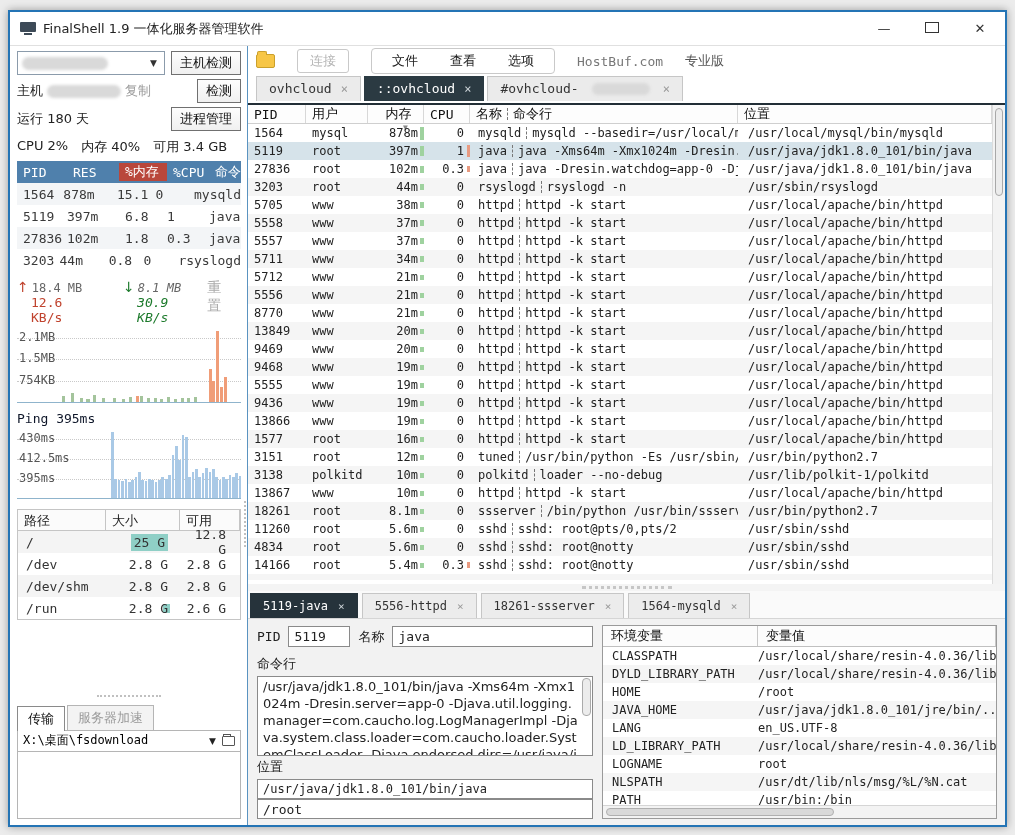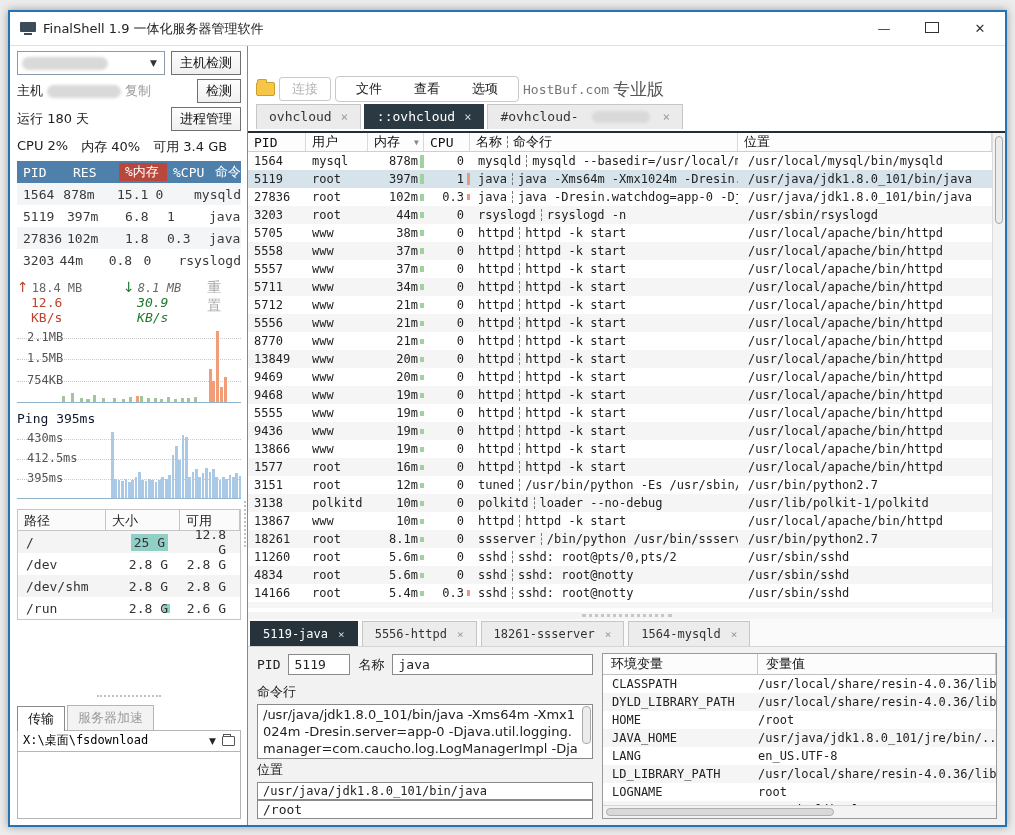--- a/index.html
+++ b/index.html
@@ -51,21 +51,21 @@
   .netstats { display:flex; align-items:flex-start; font-size:13px; margin:2px 0 2px; }
   .arrow-up { color:#c0432e; font-size:14px; margin-right:3px; }
   .arrow-dn { color:#1d7a2c; font-size:14px; margin-right:3px; }
   .net-total { color:#666; font-family:"DejaVu Sans Mono",monospace; font-size:12px; }
   .net-speed { font-family:"DejaVu Sans Mono",monospace; font-size:13px; margin-left:14px; }
   .net-speed.up { color:#c0432e; } .net-speed.dn { color:#1d7a2c; }
   .reset-lbl { margin-left:auto; color:#aaa; font-size:14px; padding-right:6px; }
 
   .chart { position:relative; border-bottom:1px solid #8fb4cc; margin-bottom:4px; }
   .chart .grid { position:absolute; left:0; right:0; border-top:1px dotted #c9c9c9; }
-  .chart .ylab { position:absolute; left:10px; transform:translateY(-60%); font-family:"DejaVu Sans Mono",monospace; font-size:12px; color:#555; background:transparent; }
+  .chart .ylab { position:absolute; left:2px; transform:translateY(-60%); font-family:"DejaVu Sans Mono",monospace; font-size:12px; color:#555; background:transparent; }
   .chart .bar { position:absolute; bottom:0; }
   .bar.g { background:#a4c49c; } .bar.o { background:#f09d78; } .bar.b { background:#a9c9e6; }
   #net-chart { height:76px; }
   #ping-chart { height:70px; }
   .ping-title { color:#0f172a; font-size:13px; font-family:"DejaVu Sans Mono",monospace; margin:4px 0 3px; }
 
   .disk { font-size:13px; margin-top:6px; border:1px solid #c5c5c5; background:#fff; }
   .disk-head { display:flex; height:21px; border-bottom:1px solid #c5c5c5; background:#fbfbfb; }
   .disk-head .dh { padding:2px 0 0 6px; border-right:1px solid #c5c5c5; color:#222; }
   .dh1{width:88px;} .dh2{width:74px;} .dh3{flex:1;}
@@ -83,44 +83,44 @@
   .xfer-tabs { display:flex; align-items:flex-end; gap:2px; margin-top:2px; }
   .xtab { font-size:13px; padding:3px 10px 3px; border:1px solid #b5b5b5; border-bottom:none; background:#f3f3f3; color:#9a9a9a; }
   .xtab.active { background:#fff; color:#111; border-color:#8a8a8a; position:relative; top:1px; }
   .path-row { display:flex; align-items:center; border:1px solid #b5b5b5; height:22px; padding:0 5px; font-size:12px; background:#fff; }
   .path-row .pcaret { margin-left:auto; font-size:9px; color:#222; padding:0 6px; }
   .folder-sm { width:13px; height:10px; border:1px solid #555; border-radius:1px; position:relative; }
   .folder-sm::before { content:""; position:absolute; top:-3px; left:0; width:6px; height:2px; border:1px solid #555; border-bottom:none; }
   .file-panel { flex:1; border:1px solid #b5b5b5; border-top:none; background:#fff; }
 
   
-  .toolbar { height:30px; display:flex; align-items:center; gap:4px; padding:0 8px; flex:0 0 auto;margin-top:28px; }
+  .toolbar { height:30px; display:flex; align-items:center; gap:22px; padding:0 8px; flex:0 0 auto; }
   .folder-icon { width:19px; height:14px; background:#f7c646; border:1px solid #caa02c; border-radius:2px; position:relative; }
   .folder-icon::before { content:""; position:absolute; top:-4px; left:0; width:8px; height:3px; background:#f7c646; border:1px solid #caa02c; border-bottom:none; border-radius:2px 2px 0 0; }
   .tb-btn { font-size:13px; border:1px solid #c9c9c9; border-radius:3px; padding:2px 12px; color:#b5b5b5; background:#fff; }
   .menu-group { display:flex; border:1px solid #c9c9c9; border-radius:4px; padding:2px 4px; }
   .menu-item { font-size:13px; color:#222; padding:1px 16px; }
   .tb-link { font-family:"DejaVu Sans Mono",monospace; font-size:13px; color:#777; }
-  .tb-pro { font-size:17px; color:#555; }
+  .tb-pro { font-size:13px; color:#555; }
 
   
   .session-tabs { display:flex; align-items:flex-start; gap:3px; padding:0 0 0 8px; height:29px; flex:0 0 auto; border-bottom:2px solid #222e36; }
   .stab { display:flex; align-items:center; font-family:"DejaVu Sans Mono",monospace; font-size:13px; background:#ebebeb; border:1px solid #c6c6c6; border-bottom:none; color:#333; padding:4px 12px 5px; gap:9px; }
   .stab.active { background:#2b3a42; color:#fff; border-color:#2b3a42; }
   .stab .tx { font-size:12px; color:#999; }
   .stab.active .tx { color:#cfd6da; }
   .stab .blob { width:58px; height:12px; }
 
   
   .ptable { position:relative; flex:0 0 auto; height:479px; overflow:hidden; display:flex; }
   .pt-body { flex:1; min-width:0; }
   .mhead { display:flex; height:19px; font-family:"DejaVu Sans Mono",monospace; font-size:13px; color:#111; background:#fdfdfd; border-bottom:1px solid #cfcfcf; align-items:center; }
   .mhead .mh { border-right:1px solid #d8d8d8; height:100%; display:flex; align-items:center; padding-left:6px; }
   .sort-caret { margin-left:14px; font-size:8px; color:#888; }
-  .mc1{width:58px;} .mc2{width:62px;} .mc3{width:56px;} .mc4{width:46px;} .mc5{width:268px;} .mc6{flex:1;}
+  .mc1{width:58px;} .mc2{width:62px;} .mc3{width:56px;flex-direction:column;} .mc4{width:46px;} .mc5{width:268px;} .mc6{flex:1;}
   .mrow { display:flex; height:18px; align-items:center; font-family:"DejaVu Sans Mono",monospace; font-size:12px; color:#222; }
   .mrow:nth-child(even) { background:#f5f5f5; }
   .mrow.sel { background:#d6e3ea; }
   .mrow .c { overflow:hidden; white-space:nowrap; }
   .r1{width:58px;padding-left:6px;} 
   .r2{width:62px;padding-left:6px;}
   .r3{width:56px;display:flex;justify-content:flex-end;align-items:center;}
   .r4{width:46px;display:flex;justify-content:flex-end;align-items:center;}
   .r5{width:268px;padding-left:8px;display:flex;align-items:center;}
   .r6{flex:1;padding-left:10px;}

